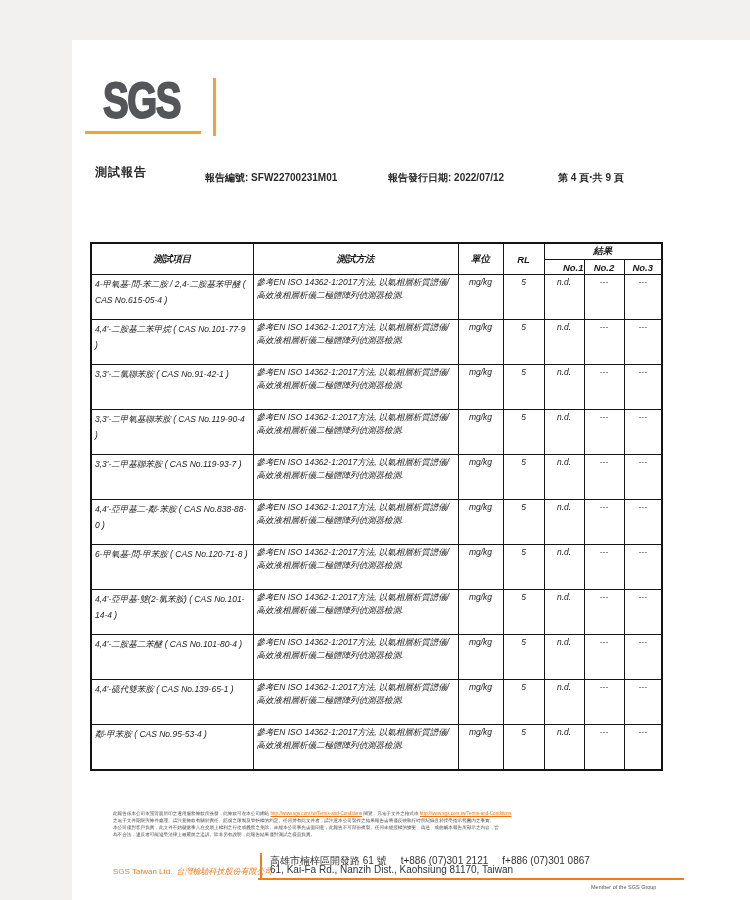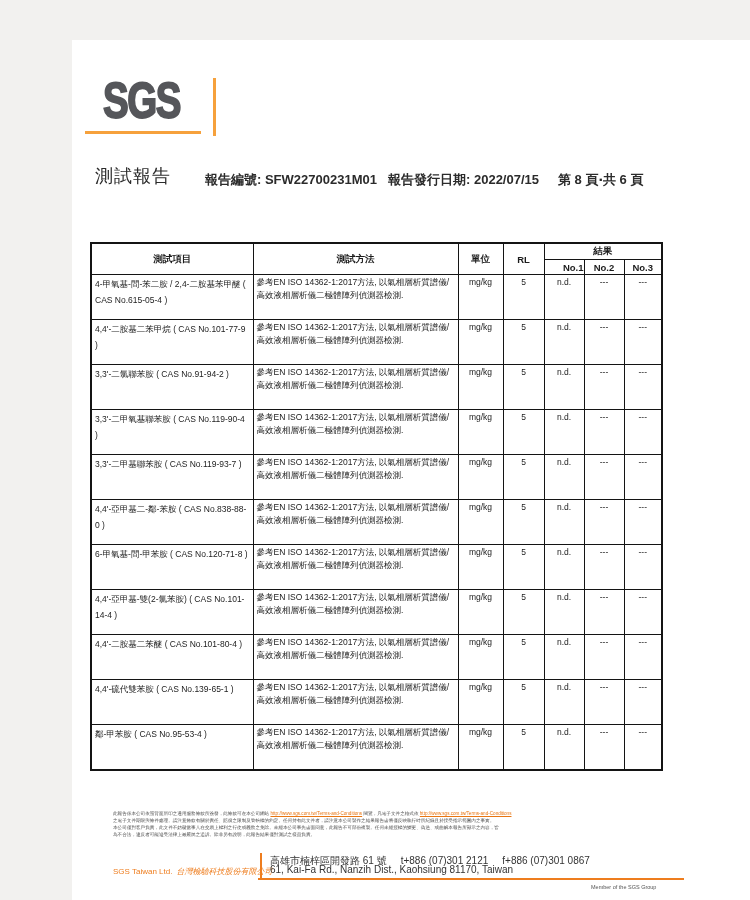--- a/index.html
+++ b/index.html
@@ -20,30 +20,30 @@
   .logo-text{
     position:absolute;left:2px;top:2px;
     font-size:52px;font-weight:bold;color:#55565a;
     letter-spacing:-2px;line-height:1;
     transform:scaleX(0.74) scaleY(0.96);transform-origin:left top;
     -webkit-text-stroke:2px #55565a;
   }
   .logo-vline{position:absolute;left:112px;top:4px;width:3px;height:58px;background:#f6a13c;}
   .logo-hline{position:absolute;left:-16px;top:57px;width:116px;height:3px;background:#f6a13c;}
   
-  .title{position:absolute;left:23px;top:124px;font-size:18px;font-weight:normal;color:#2b2b2b;letter-spacing:1px;}
-  .meta{position:absolute;top:131px;font-size:13px;font-weight:bold;color:#2b2b2b;white-space:nowrap;}
+  .title{position:absolute;left:23px;top:124px;font-size:12px;font-weight:bold;color:#2b2b2b;letter-spacing:1px;}
+  .meta{position:absolute;top:131px;font-size:10px;font-weight:bold;color:#2b2b2b;white-space:nowrap;}
   .meta-report{left:133px;}
   .meta-date{left:316px;}
   .meta-page{left:486px;}
   
   table.results{
     position:absolute;left:18px;top:202px;width:571px;
     border-collapse:collapse;table-layout:fixed;
-    font-size:8.5px;color:#1c1c1c;
+    font-size:8.5px;color:#1c1c1c;font-style:italic;
   }
   table.results th,table.results td{
     border:1px solid #141414;padding:1px 3px;vertical-align:top;
     overflow:hidden;
   }
   table.results{border:2px solid #141414;}
   table.results th{font-size:9.5px;font-weight:bold;text-align:center;vertical-align:middle;padding:1px 0;}
   .td-item{line-height:16px;}
   .td-method{line-height:12.5px;}
   .td-center{text-align:center;padding-top:2px !important;}
@@ -76,22 +76,22 @@
   <div class="page">
 
     <div class="logo-wrap">
       <div class="logo-text">SGS</div>
       <div class="logo-vline"></div>
       <div class="logo-hline"></div>
     </div>
 
     <div class="title">測試報告</div>
     <div class="meta meta-report">報告編號: SFW22700231M01</div>
-    <div class="meta meta-date">報告發行日期: 2022/07/15</div>
-    <div class="meta meta-page">第 8 頁‧共 6 頁</div>
+    <div class="meta meta-date">報告發行日期: 2022/07/12</div>
+    <div class="meta meta-page">第 4 頁‧共 9 頁</div>
 
     <table class="results">
       <colgroup>
         <col style="width:162px">
           <col style="width:205px">
           <col style="width:45px">
         <col style="width:41px">
           <col style="width:40px">
           <col style="width:40px">
           <col style="width:38px">
@@ -123,21 +123,21 @@
           <tr>
             <td class="td-item">4,4'-二胺基二苯甲烷 ( CAS No.101-77-9 )</td>
             <td class="td-method">參考EN ISO 14362-1:2017方法, 以氣相層析質譜儀/高效液相層析儀二極體陣列偵測器檢測.</td>
             <td class="td-center">mg/kg</td>
             <td class="td-center">5</td>
             <td class="td-center">n.d.</td>
             <td class="td-center">---</td>
             <td class="td-center">---</td>
           </tr>
           <tr>
-            <td class="td-item">3,3'-二氯聯苯胺 ( CAS No.91-94-2 )</td>
+            <td class="td-item">3,3'-二氯聯苯胺 ( CAS No.91-42-1 )</td>
             <td class="td-method">參考EN ISO 14362-1:2017方法, 以氣相層析質譜儀/高效液相層析儀二極體陣列偵測器檢測.</td>
             <td class="td-center">mg/kg</td>
             <td class="td-center">5</td>
             <td class="td-center">n.d.</td>
             <td class="td-center">---</td>
             <td class="td-center">---</td>
           </tr>
           <tr>
             <td class="td-item">3,3'-二甲氧基聯苯胺 ( CAS No.119-90-4 )</td>
             <td class="td-method">參考EN ISO 14362-1:2017方法, 以氣相層析質譜儀/高效液相層析儀二極體陣列偵測器檢測.</td>

